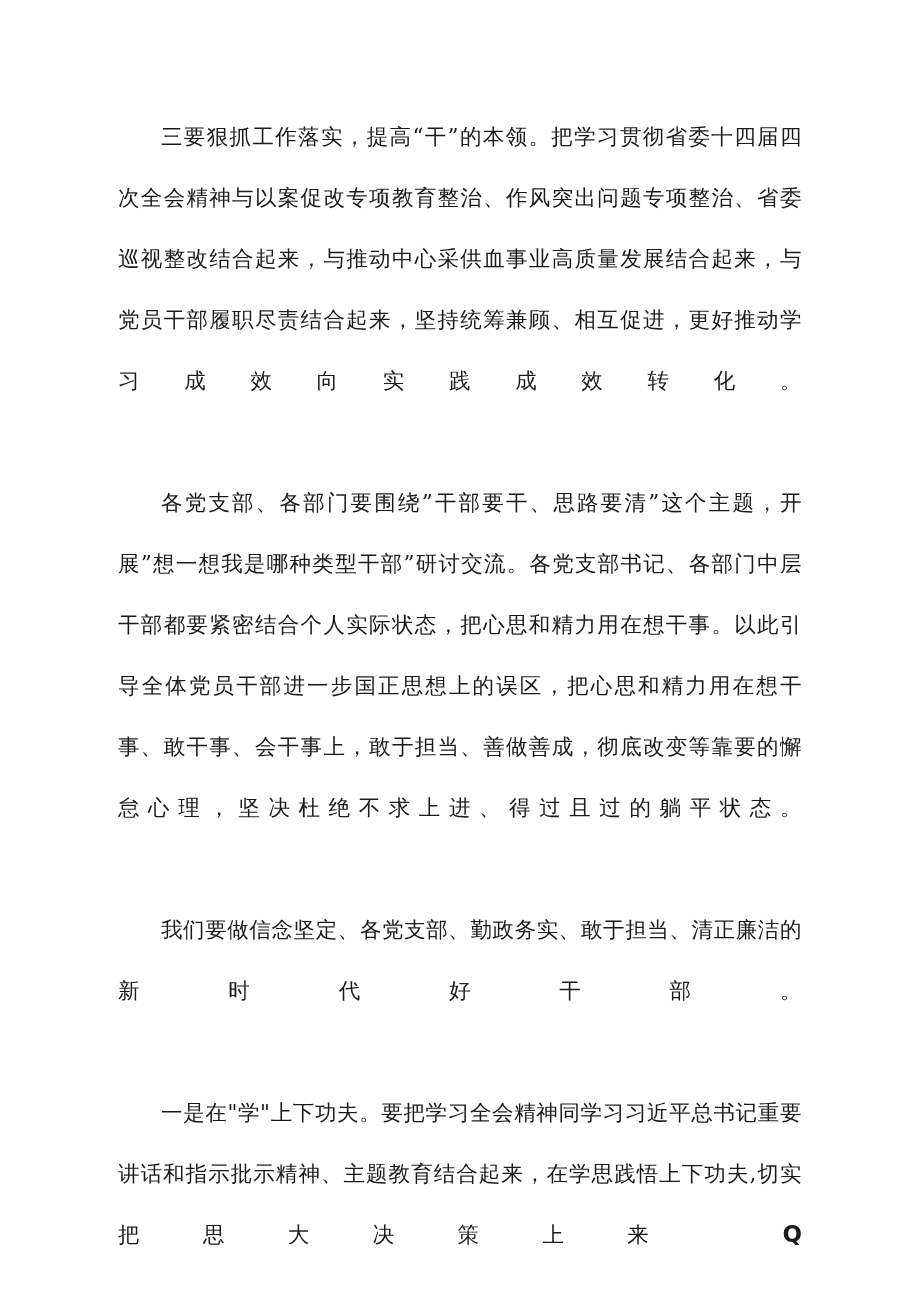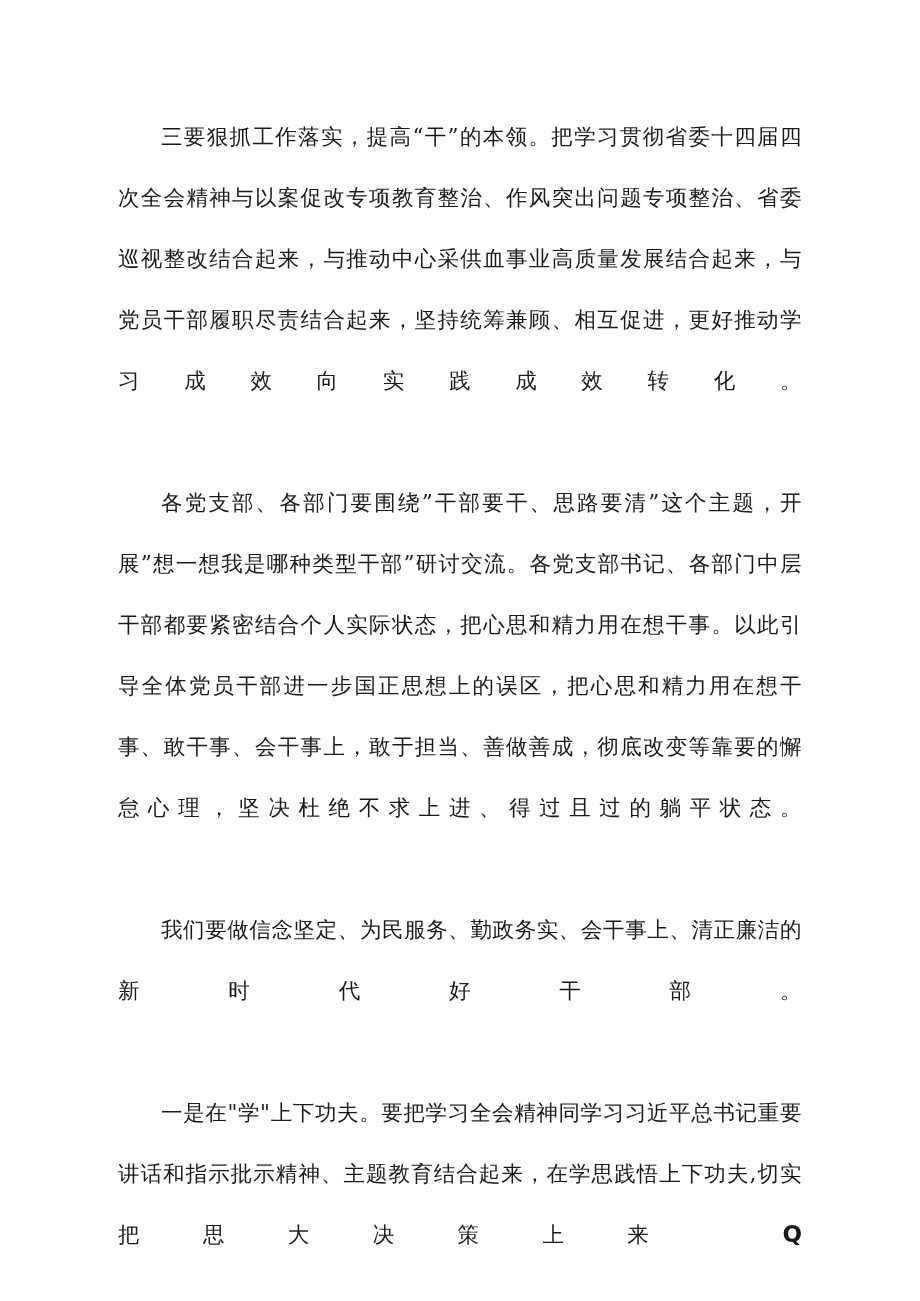--- a/index.html
+++ b/index.html
@@ -52,17 +52,17 @@
     letter-spacing: 0;
   }
 </style>
 </head>
 <body>
 
 <div class="page">
   <div class="doc-body">
     <p class="para">三要狠抓工作落实，提高“干”的本领。把学习贯彻省委十四届四次全会精神与以案促改专项教育整治、作风突出问题专项整治、省委巡视整改结合起来，与推动中心采供血事业高质量发展结合起来，与党员干部履职尽责结合起来，坚持统筹兼顾、相互促进，更好推动学习成效向实践成效转化。</p>
     <p class="para">各党支部、各部门要围绕”干部要干、思路要清”这个主题，开展”想一想我是哪种类型干部”研讨交流。各党支部书记、各部门中层干部都要紧密结合个人实际状态，把心思和精力用在想干事。以此引导全体党员干部进一步国正思想上的误区，把心思和精力用在想干事、敢干事、会干事上，敢于担当、善做善成，彻底改变等靠要的懈怠心理，坚决杜绝不求上进、得过且过的躺平状态。</p>
-    <p class="para">我们要做信念坚定、为民服务、勤政务实、会干事上、清正廉洁的新时代好干部。</p>
+    <p class="para">我们要做信念坚定、各党支部、勤政务实、敢于担当、清正廉洁的新时代好干部。</p>
     <p class="para">一是在"学"上下功夫。要把学习全会精神同学习习近平总书记重要讲话和指示批示精神、主题教育结合起来，在学思践悟上下功夫,切实把思大决策上来 <span class="sans-glyph">Q</span></p>
 
   </div>
 </div>
 
 </body></html>

